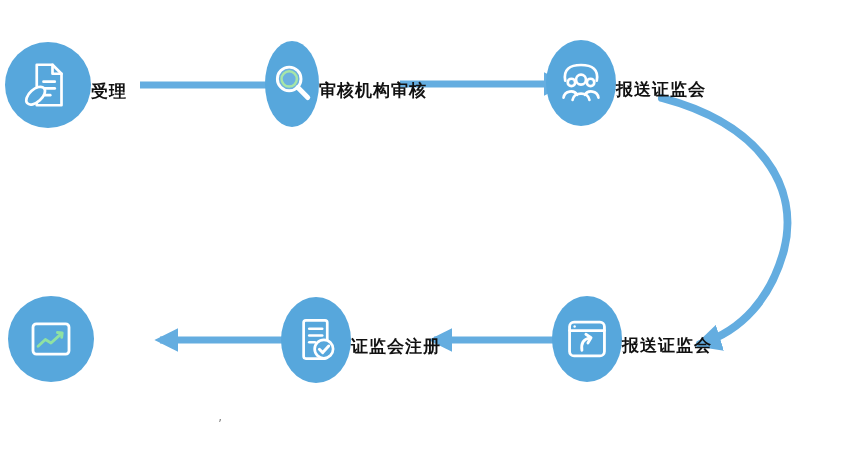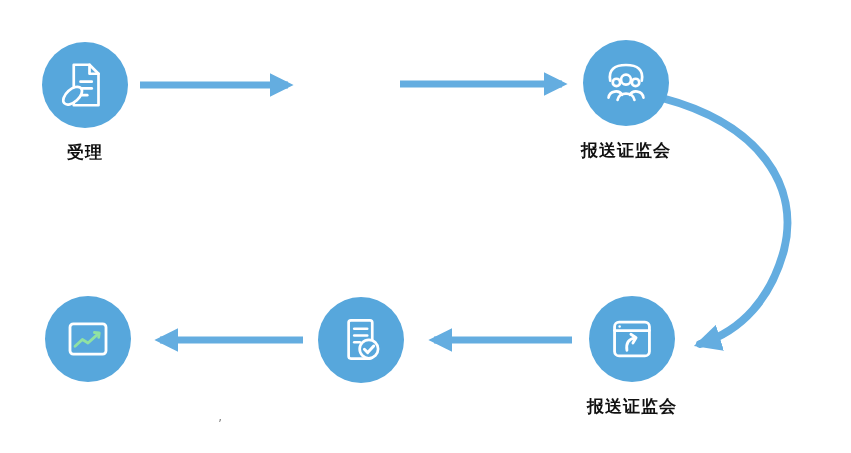--- a/index.html
+++ b/index.html
@@ -18,21 +18,21 @@
   .arrows {
     position: absolute;
     left: 0;
     top: 0;
     pointer-events: none;
   }
   .node {
     position: absolute;
     width: 160px;
     display: flex;
-    flex-direction: column;
+    flex-direction: row;
     align-items: center;
     text-align: right;
   }
   .circle {
     width: 86px;
     height: 86px;
     border-radius: 50%;
     background: #57a7dc;
     display: flex;
     align-items: center;
@@ -90,20 +90,30 @@
           <path d="M20 21 H30"></path>
           <path d="M20 27 H30"></path>
           <path d="M20 33 H26"></path>
           <ellipse cx="13" cy="33.5" rx="10" ry="5.6" fill="#57a7dc" transform="rotate(-42 13 33.5)"></ellipse>
         </g>
       </svg>
     </div>
     <div class="label">受理</div>
   </div>
 
+  <div class="node n2">
+    <div class="circle">
+      <svg width="54" height="54" viewBox="0 0 48 48">
+        <circle cx="21.5" cy="19.5" r="10.5" stroke="#ffffff" stroke-width="2.6" fill="rgba(255,255,255,0.12)"></circle>
+        <circle cx="21.5" cy="19.5" r="6.8" stroke="#a7e6a7" stroke-width="2.2" fill="none"></circle>
+        <line x1="29.2" y1="27.2" x2="38" y2="36" stroke="#ffffff" stroke-width="4.4" stroke-linecap="round"></line>
+      </svg>
+    </div>
+    <div class="label">审核机构审核</div>
+  </div>
 
   <div class="node n3">
     <div class="circle">
       <svg width="54" height="54" viewBox="0 0 48 48">
         <g stroke="#ffffff" stroke-width="2.4" fill="none" stroke-linecap="round" stroke-linejoin="round">
           <path d="M10 22 C8 12 14 8 24 8 C34 8 40 12 38 22"></path>
           <circle cx="24" cy="21" r="4.4"></circle>
           <circle cx="15.5" cy="23.5" r="3.3"></circle>
           <circle cx="32.5" cy="23.5" r="3.3"></circle>
           <path d="M8.5 37 C9.5 30.5 18 30 20.5 34.5"></path>
@@ -136,20 +146,21 @@
         <g stroke="#ffffff" stroke-width="2.4" fill="none" stroke-linecap="round" stroke-linejoin="round">
           <rect x="13" y="6.5" width="21" height="34" rx="2"></rect>
           <path d="M18 14 H29.5"></path>
           <path d="M18 20 H29.5"></path>
           <path d="M18 26 H23"></path>
           <circle cx="31" cy="32" r="8.2" fill="#57a7dc"></circle>
           <path d="M27 32.2 L30 35.2 L35.3 29.3" stroke-width="2.6"></path>
         </g>
       </svg>
     </div>
+    <div class="label">证监会注册</div>
   </div>
 
   <div class="node n6">
     <div class="circle">
       <svg width="54" height="54" viewBox="0 0 48 48">
         <rect x="8" y="10.5" width="32" height="27" rx="3" stroke="#ffffff" stroke-width="2.5" fill="none"></rect>
         <g stroke="#90e2a2" stroke-width="2.5" fill="none" stroke-linecap="round" stroke-linejoin="round">
           <path d="M12.5 30.5 L19 24.5 L24 27.5 L33.5 19"></path>
           <path d="M29.7 18.2 L34 18.5 L33.5 22.6"></path>
         </g>

